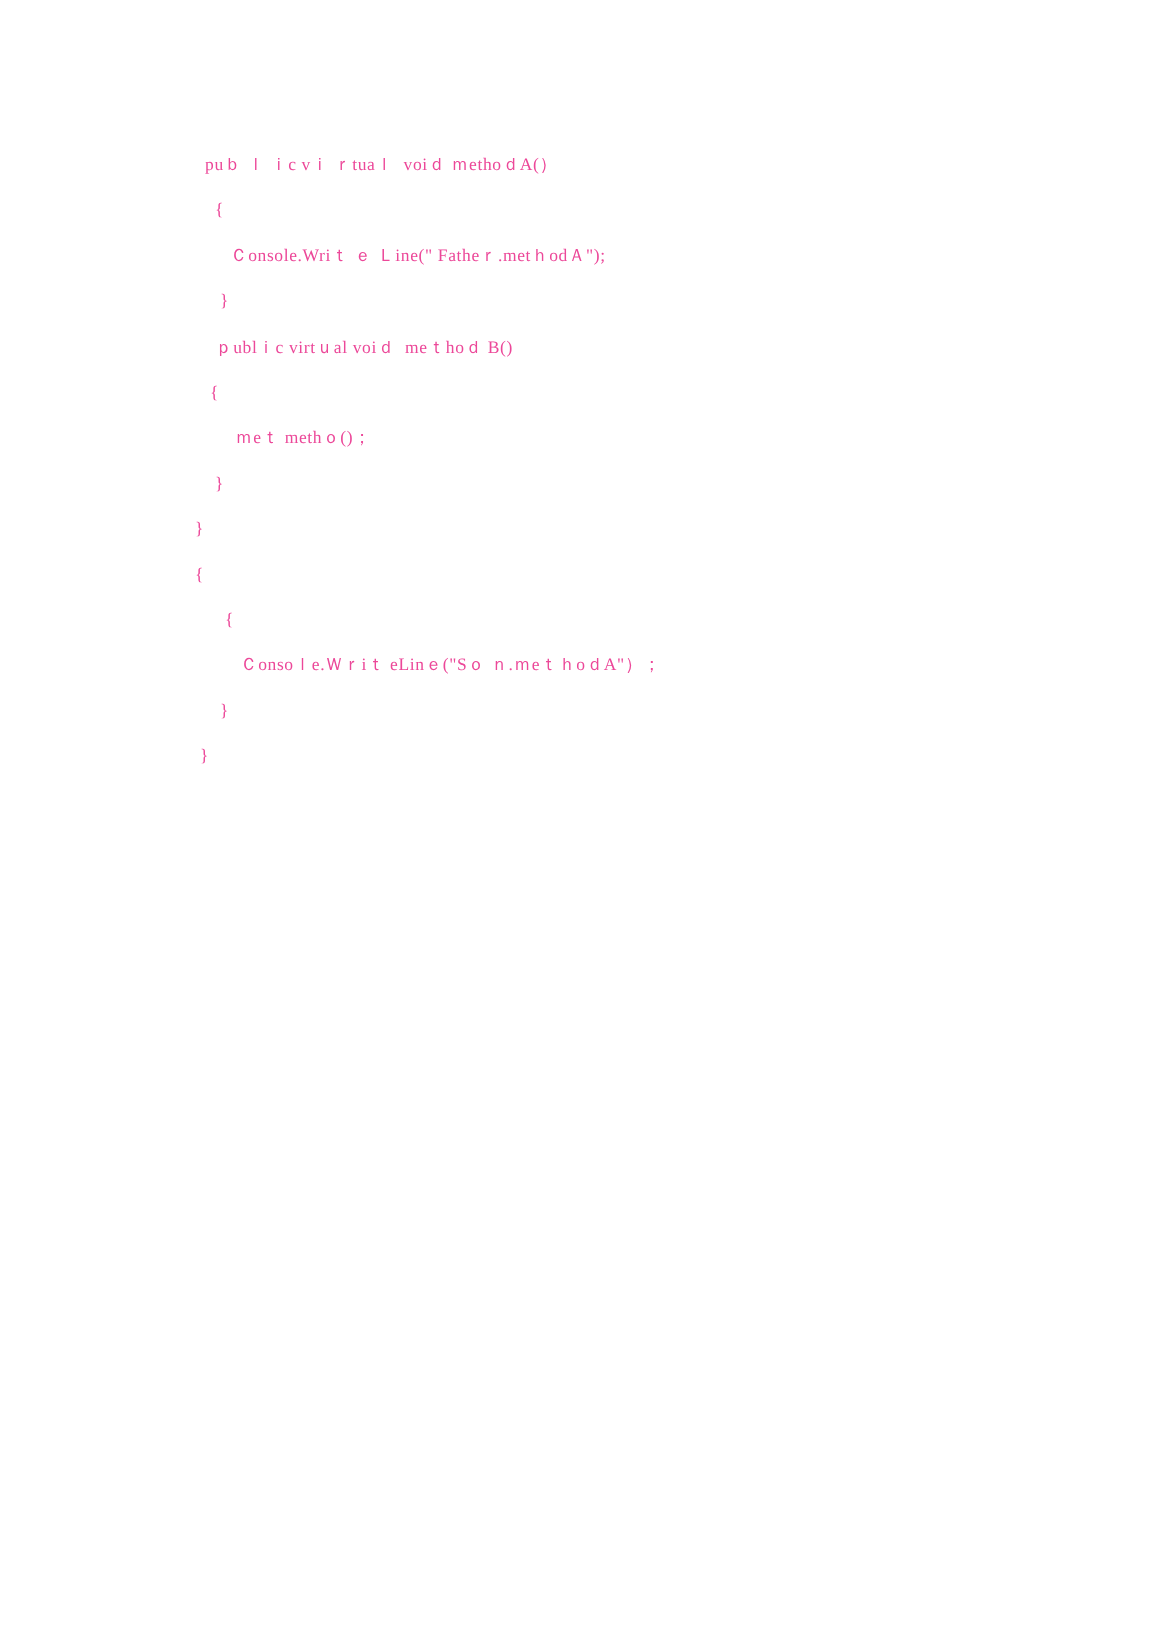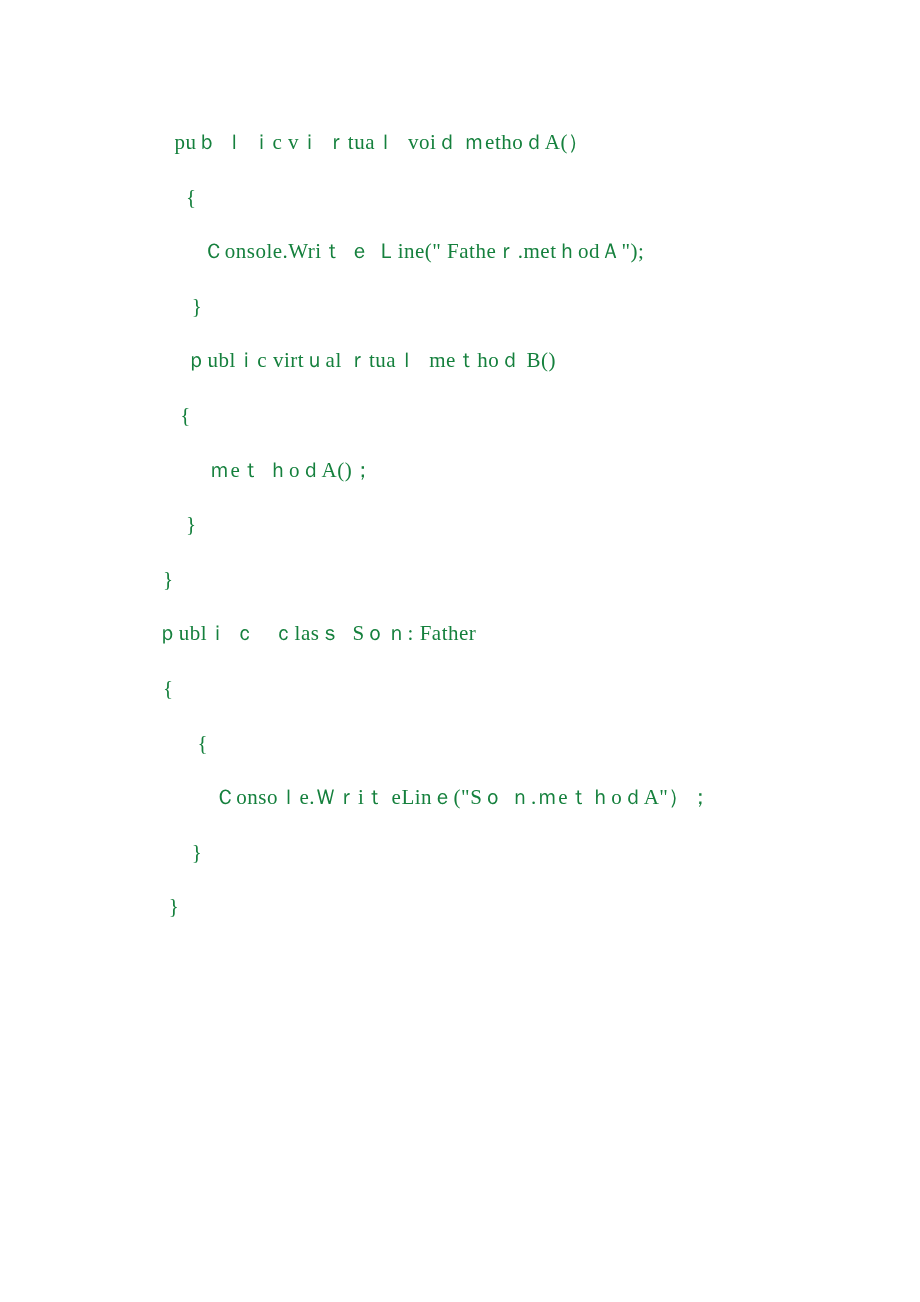--- a/index.html
+++ b/index.html
@@ -4,22 +4,22 @@
 <style>
   html, body {
     margin: 0;
     padding: 0;
     background: #ffffff;
     width: 920px;
   }
   .page {
     padding: 115px 100px 80px 140px;
     font-family: "Times New Roman", "SimSun", serif;
-    font-size: 21px;
-    color: #15803d;
+    font-size: 14px;
+    color: #ec4899;
     line-height: 2.6;
   }
   .code-line {
     white-space: pre;
     letter-spacing: 0.5px;
   }
   .para {
     margin-top: 52px;
     line-height: 2.1;
     text-align: justify;
@@ -29,27 +29,26 @@
 </head>
 <body>
 
 <div class="page">
 
   <div class="code-line">      puｂ ｌ ｉc vｉ ｒtuaｌ  voiｄ ｍethoｄA(）</div>
   <div class="code-line">        {</div>
   <div class="code-line">           Ｃonsole.Wriｔ ｅ Ｌine(" Fatheｒ.metｈodＡ");</div>
   <div class="code-line">         }</div>
   <div class="code-line"></div>
-  <div class="code-line">        ｐublｉc virtｕal ｒtuaｌ  meｔhoｄ B()</div>
+  <div class="code-line">        ｐublｉc virtｕal voiｄ  meｔhoｄ B()</div>
   <div class="code-line">       {</div>
-  <div class="code-line">            ｍeｔ ｈoｄA()；</div>
+  <div class="code-line">            ｍeｔ methｏ()；</div>
   <div class="code-line">        }</div>
   <div class="code-line">    }</div>
   <div class="code-line"></div>
-  <div class="code-line">   ｐublｉ ｃ   ｃlasｓ  Sｏｎ: Father</div>
   <div class="code-line">    {</div>
   <div class="code-line">          {</div>
   <div class="code-line">             Ｃonsoｌe.Ｗｒiｔ eLinｅ("Sｏ ｎ.ｍeｔｈoｄA"）；</div>
   <div class="code-line">         }</div>
   <div class="code-line">     }</div>
 
 
 </div>
 
 </body></html>

